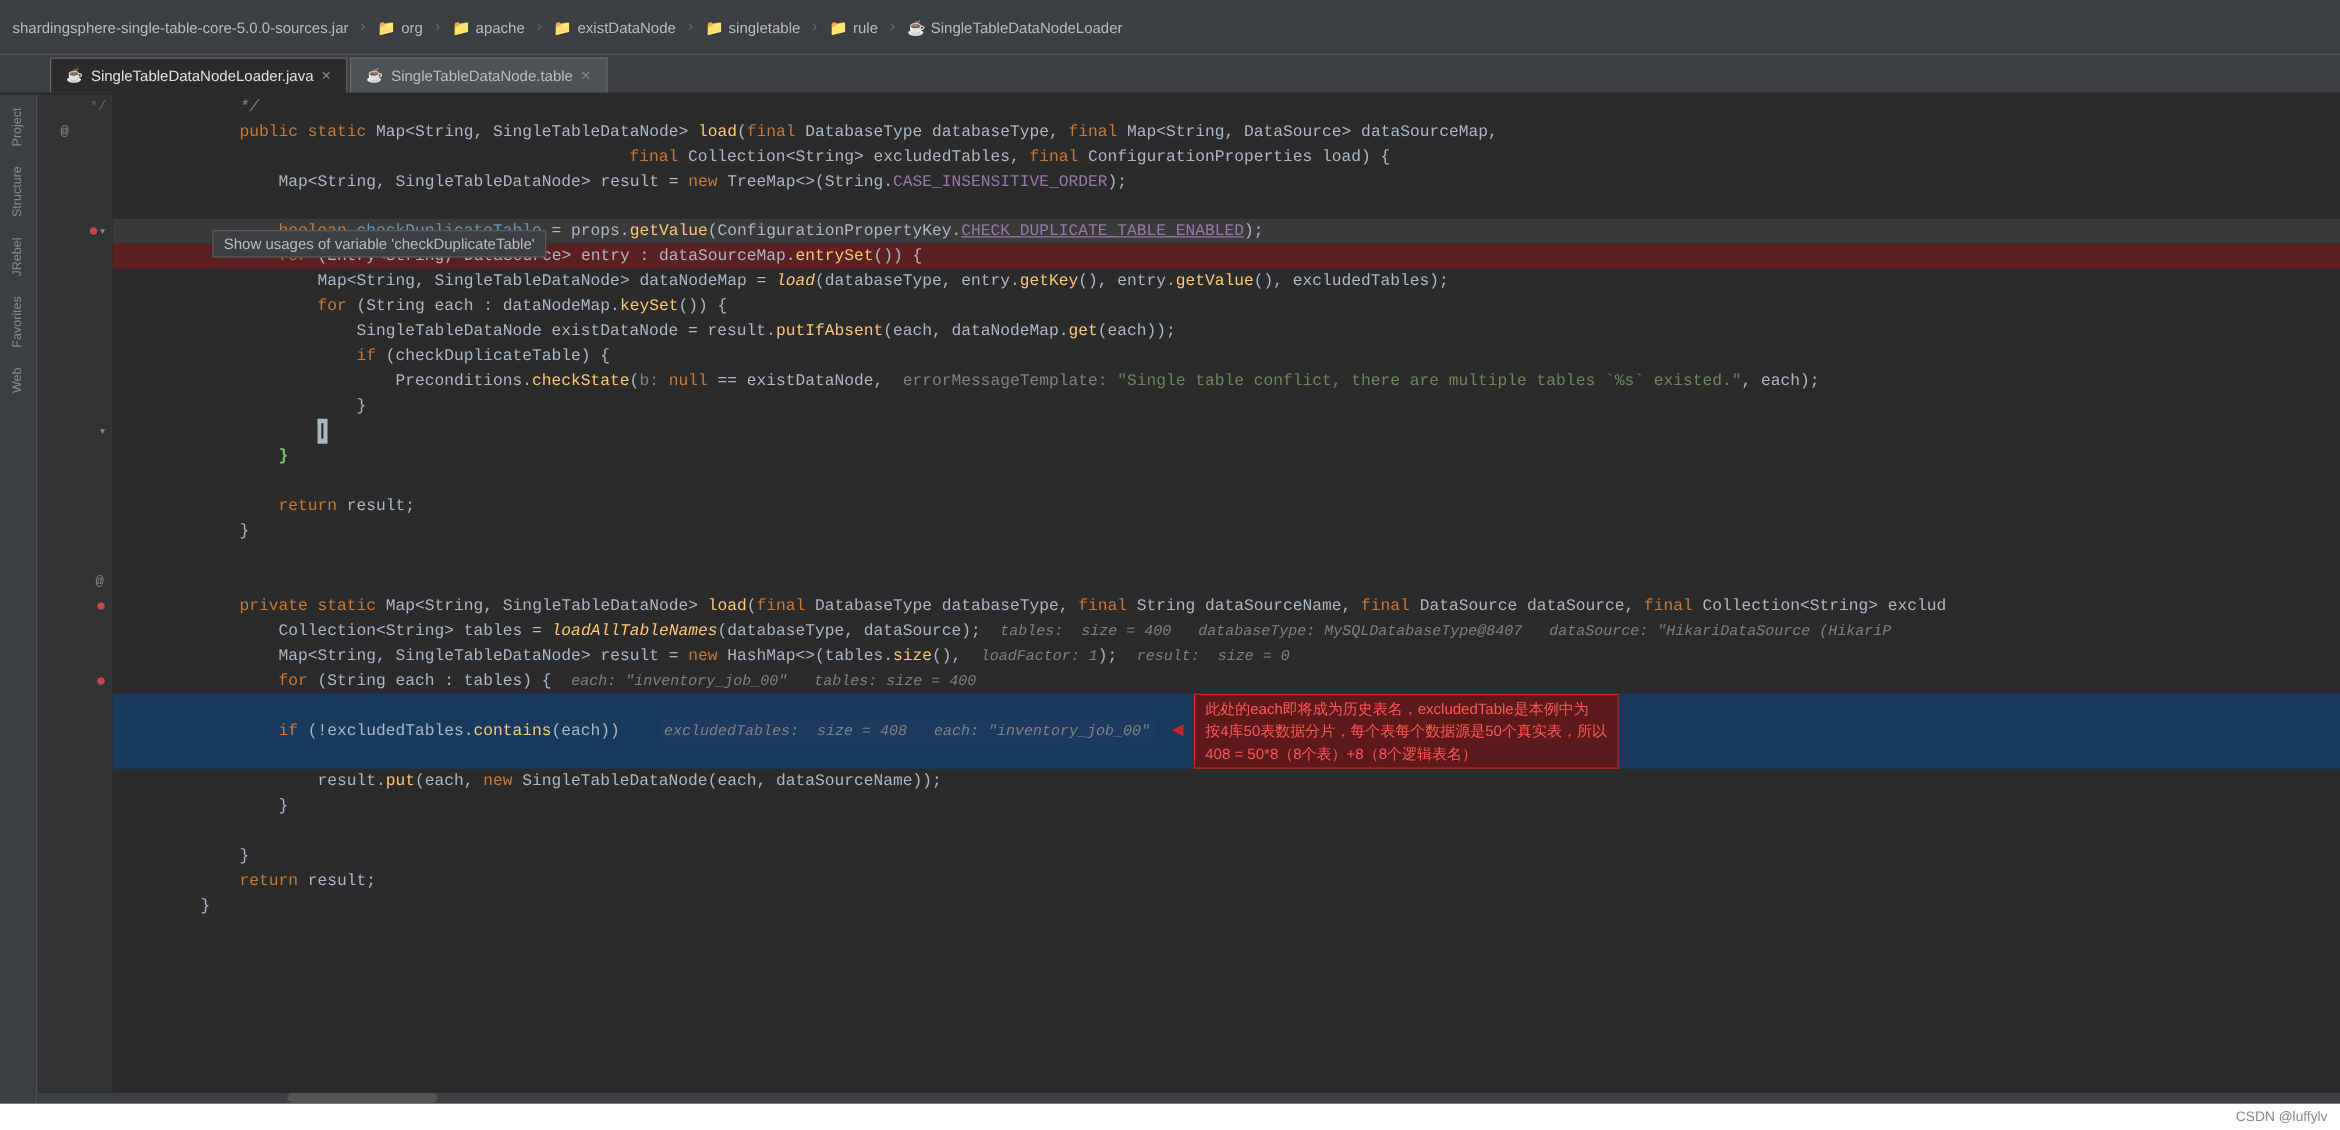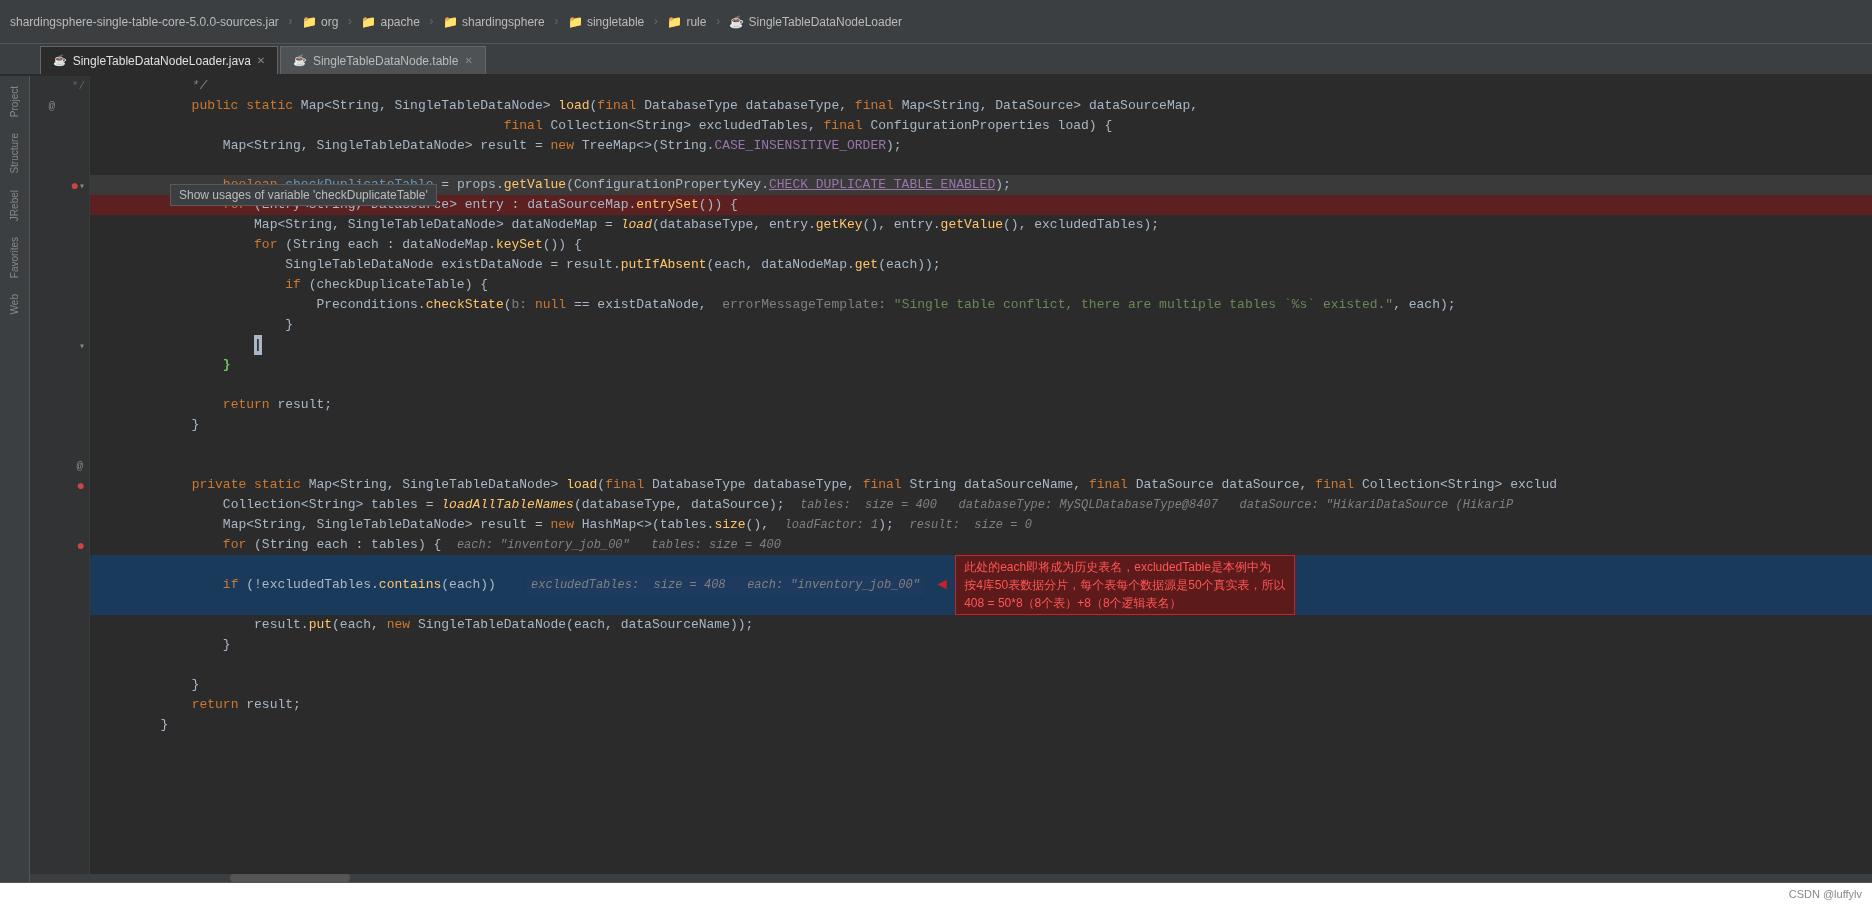--- a/index.html
+++ b/index.html
@@ -267,21 +267,21 @@
     <span>org</span>
   </span>
   <span class="title-separator">›</span>
   <span class="breadcrumb-item">
     <span class="folder-icon">📁</span>
     <span>apache</span>
   </span>
   <span class="title-separator">›</span>
   <span class="breadcrumb-item">
     <span class="folder-icon">📁</span>
-    <span>shardingsphere</span>
+    <span>existDataNode</span>
   </span>
   <span class="title-separator">›</span>
   <span class="breadcrumb-item">
     <span class="folder-icon">📁</span>
     <span>singletable</span>
   </span>
   <span class="title-separator">›</span>
   <span class="breadcrumb-item">
     <span class="folder-icon">📁</span>
     <span>rule</span>

